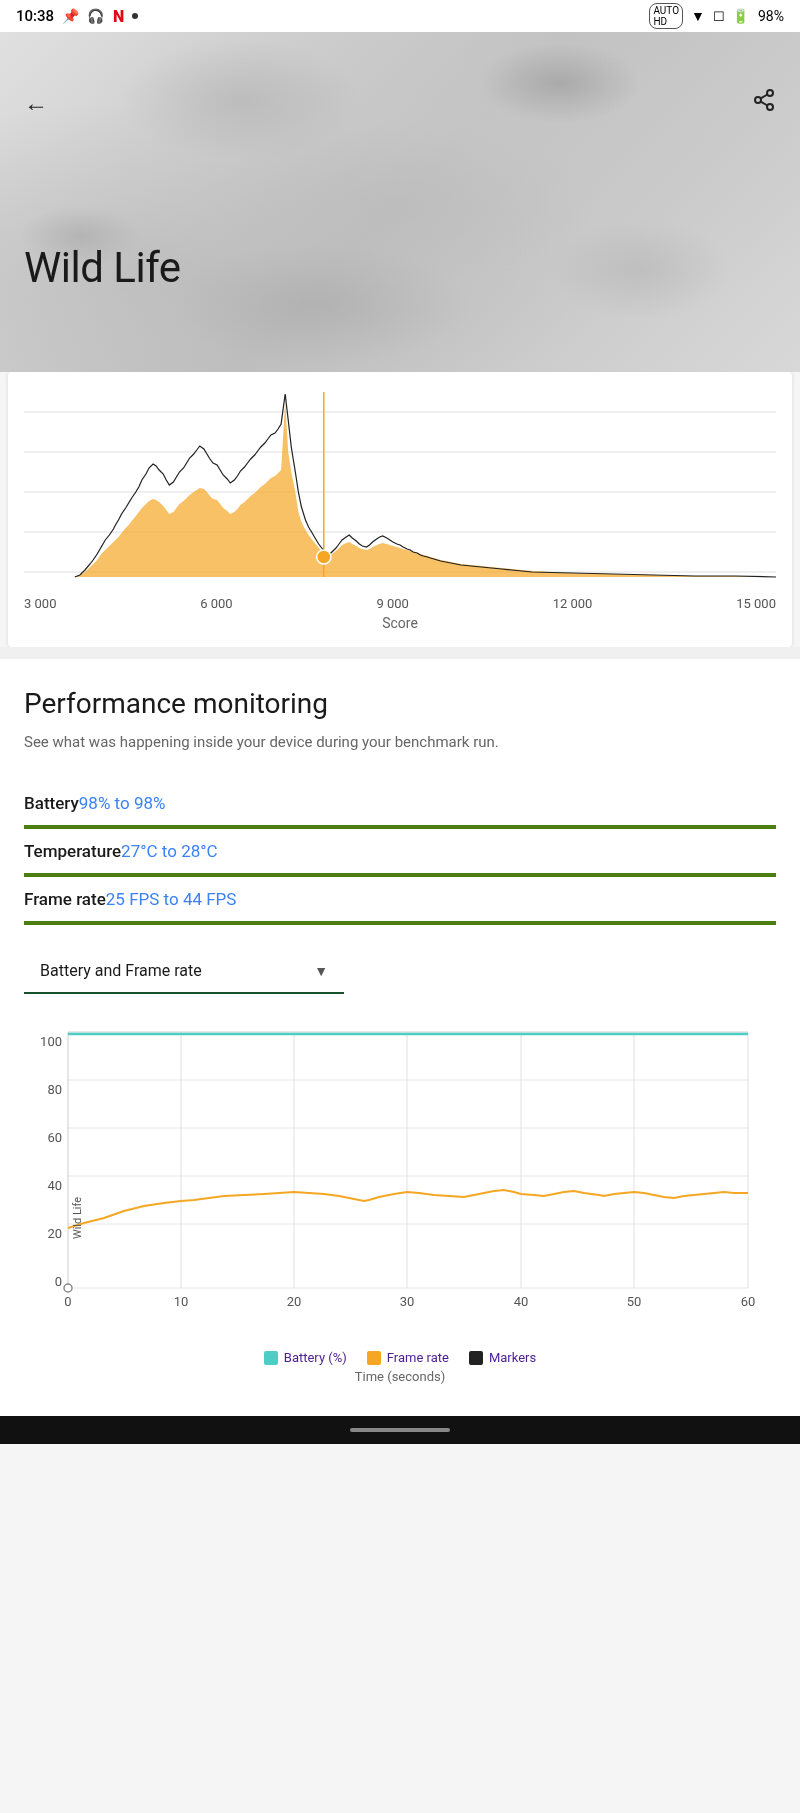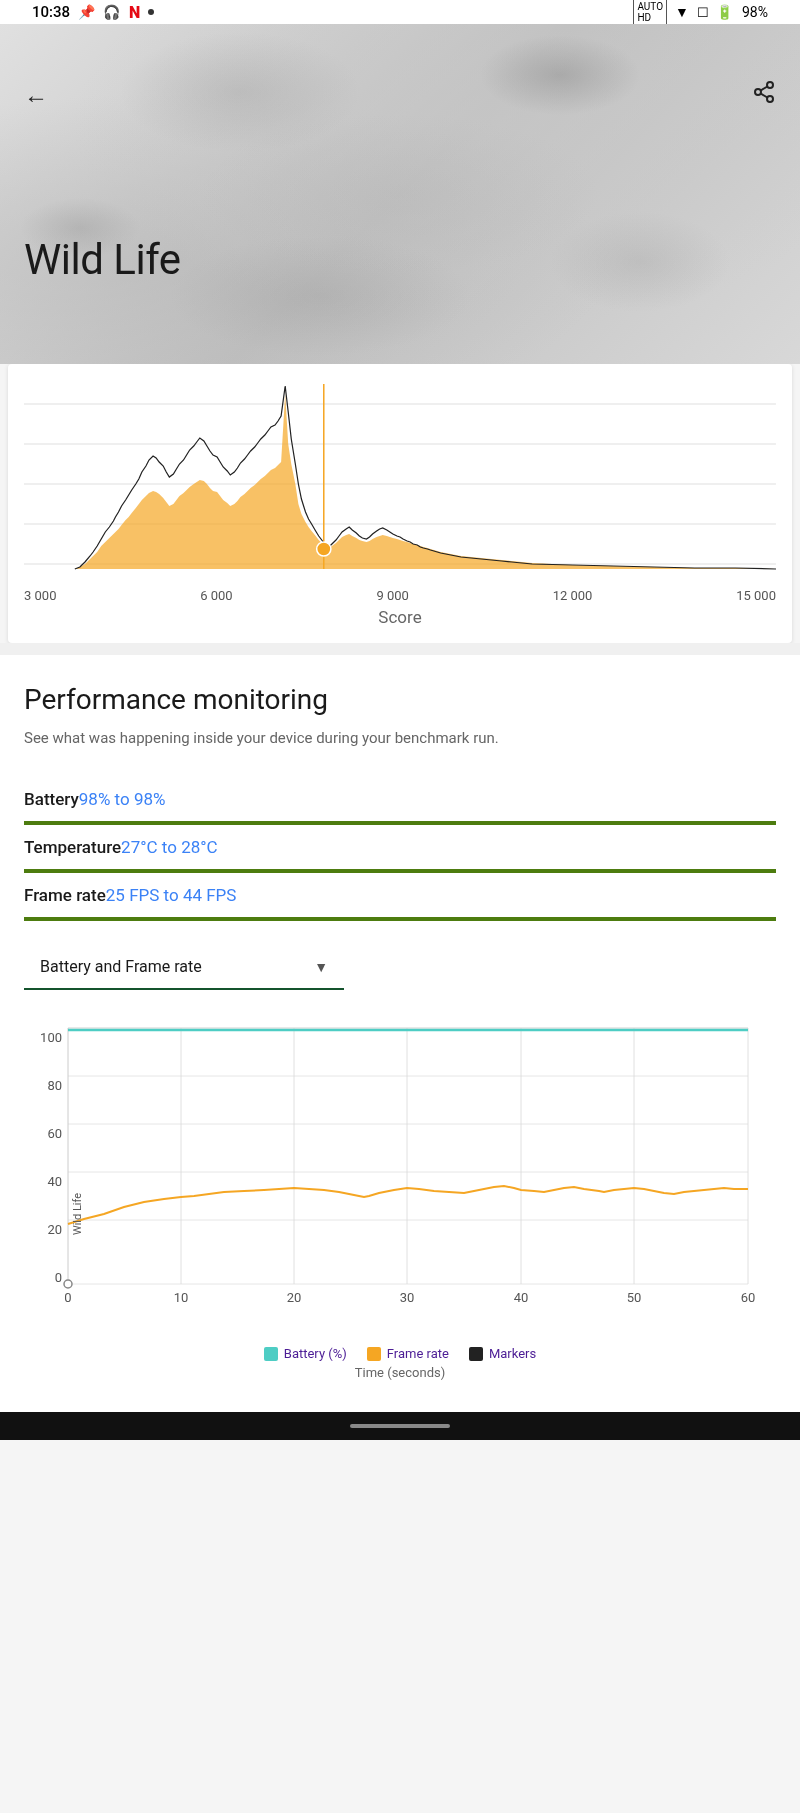--- a/index.html
+++ b/index.html
@@ -11,22 +11,22 @@
       background: #f5f5f5;
       overflow-x: hidden;
     }
 
     
     .status-bar {
       background: #fff;
       display: flex;
       justify-content: space-between;
       align-items: center;
-      padding: 6px 32px;
-      height: 24px;
+      padding: 6px 16px;
+      height: 32px;
     }
     .status-left {
       display: flex;
       align-items: center;
       gap: 8px;
       font-size: 15px;
       font-weight: 500;
     }
     .status-right {
       display: flex;
@@ -114,21 +114,21 @@
     }
     .score-axis-labels {
       display: flex;
       justify-content: space-between;
       padding: 4px 0 0 0;
       font-size: 13px;
       color: #555;
     }
     .score-label-center {
       text-align: center;
-      font-size: 17px;
+      font-size: 14px;
       color: #666;
       margin-top: 4px;
     }
 
     
     .section-gap {
       height: 12px;
       background: #f0f0f0;
     }
 
@@ -257,21 +257,21 @@
 
 <div class="status-bar">
   <div class="status-left">
     <span>10:38</span>
     <span style="font-size:14px;">📌</span>
     <span style="font-size:14px;">🎧</span>
     <span style="font-size:16px; color:#e50914; font-weight:900;">N</span>
     <span style="width:6px;height:6px;background:#333;border-radius:50%;display:inline-block;"></span>
   </div>
   <div class="status-right">
-    <span style="font-size:10px;border:1px solid #555;padding:1px 3px;border-radius:0;">AUTO<br>HD</span>
+    <span style="font-size:10px;border:1px solid #555;padding:1px 3px;border-radius:8px;">AUTO<br>HD</span>
     <span>▼</span>
     <span style="font-size:13px;">☐</span>
     <span>🔋</span>
     <span>98%</span>
   </div>
 </div>
 
 <div class="hero">
   <div class="hero-bg"></div>
   <div class="hero-texture"></div>

